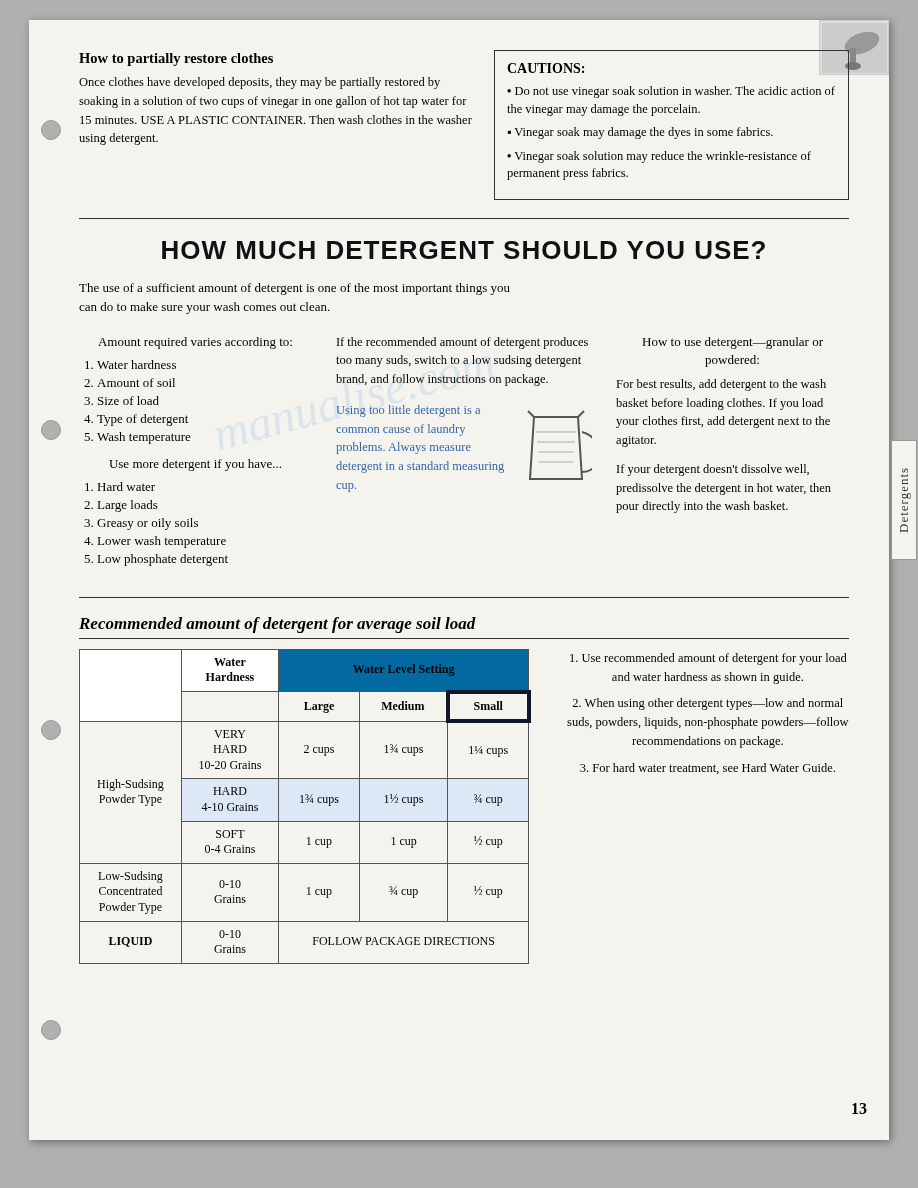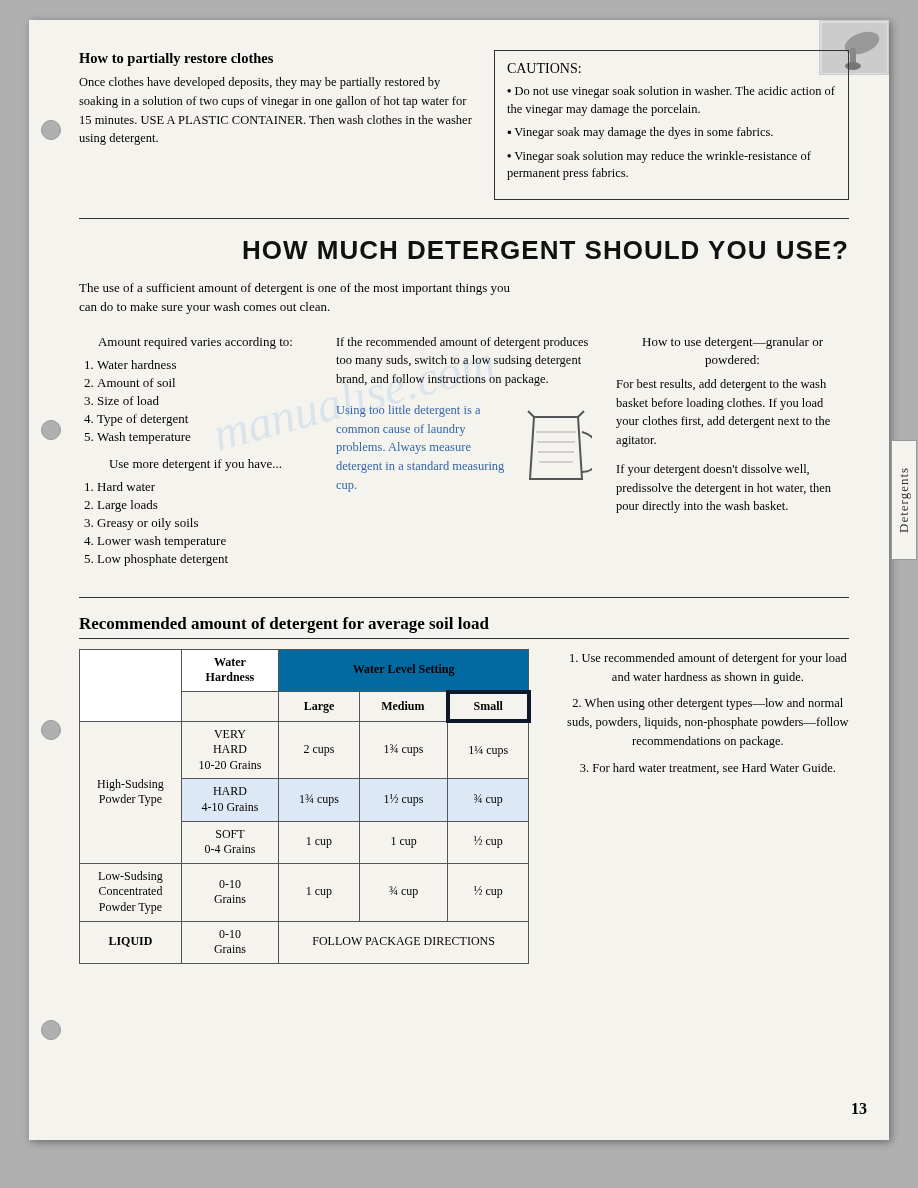--- a/index.html
+++ b/index.html
@@ -36,21 +36,21 @@
       border: 1.5px solid #333;
       padding: 10px 12px;
       font-size: 12.5px;
     }
     .section-title {
       font-weight: bold;
       font-size: 14.5px;
       margin-bottom: 6px;
     }
     .caution-title {
-      font-weight: normal;
+      font-weight: bold;
       font-size: 14px;
       margin-bottom: 6px;
     }
     .caution-item {
       margin-bottom: 6px;
       line-height: 1.4;
     }
     .bullet {
       font-weight: bold;
     }
@@ -74,21 +74,21 @@
 
     
     .divider {
       border: none;
       border-top: 1.5px solid #333;
       margin: 16px 0;
     }
 
     
     .main-title {
-      text-align: right;
+      text-align: center;
       font-size: 26px;
       font-weight: bold;
       font-family: Arial, Helvetica, sans-serif;
       text-transform: uppercase;
       letter-spacing: 1px;
       margin-bottom: 12px;
       color: #111;
     }
 
     .intro-text {
@@ -158,20 +158,21 @@
       align-items: center;
       justify-content: center;
     }
 
     
     .rec-section {
       margin-top: 10px;
     }
     .rec-title {
       font-size: 17px;
+      font-style: italic;
       font-weight: bold;
       margin-bottom: 10px;
       border-bottom: 1px solid #333;
       padding-bottom: 4px;
     }
     .rec-layout {
       display: flex;
       gap: 36px;
     }
     .table-container {

